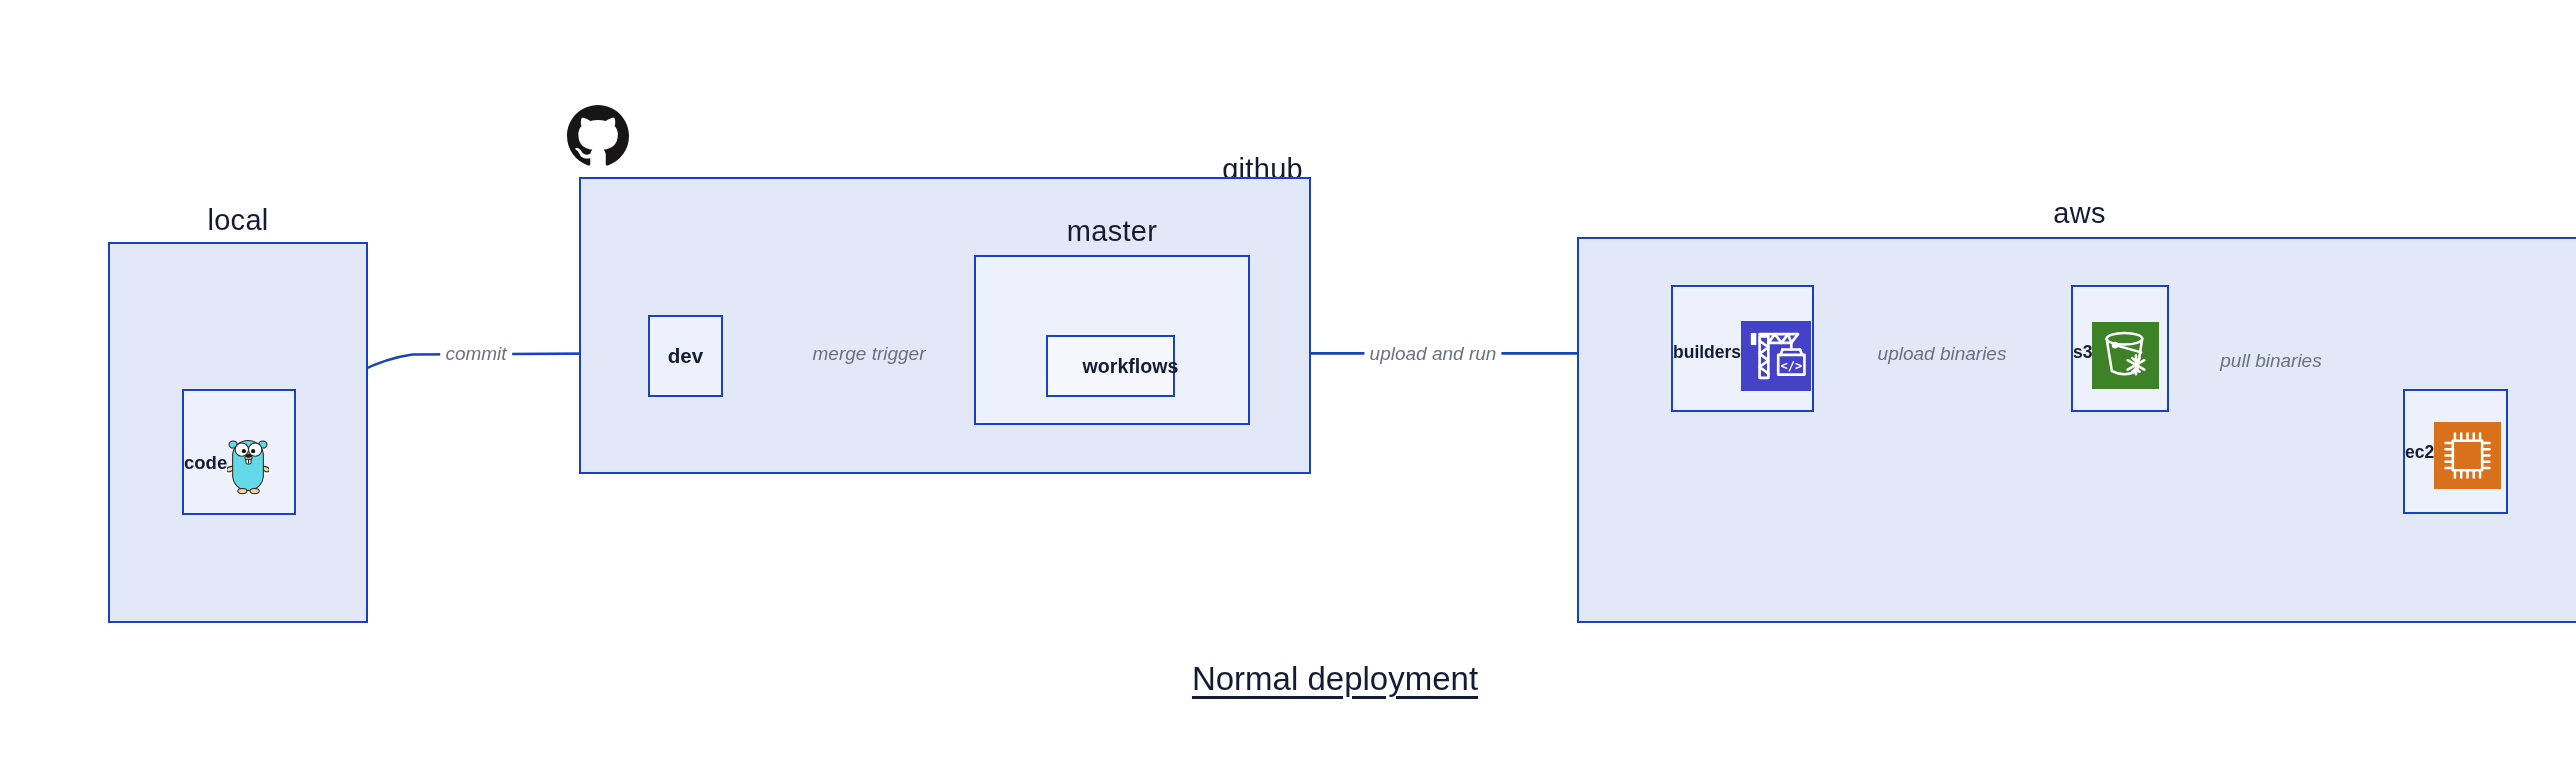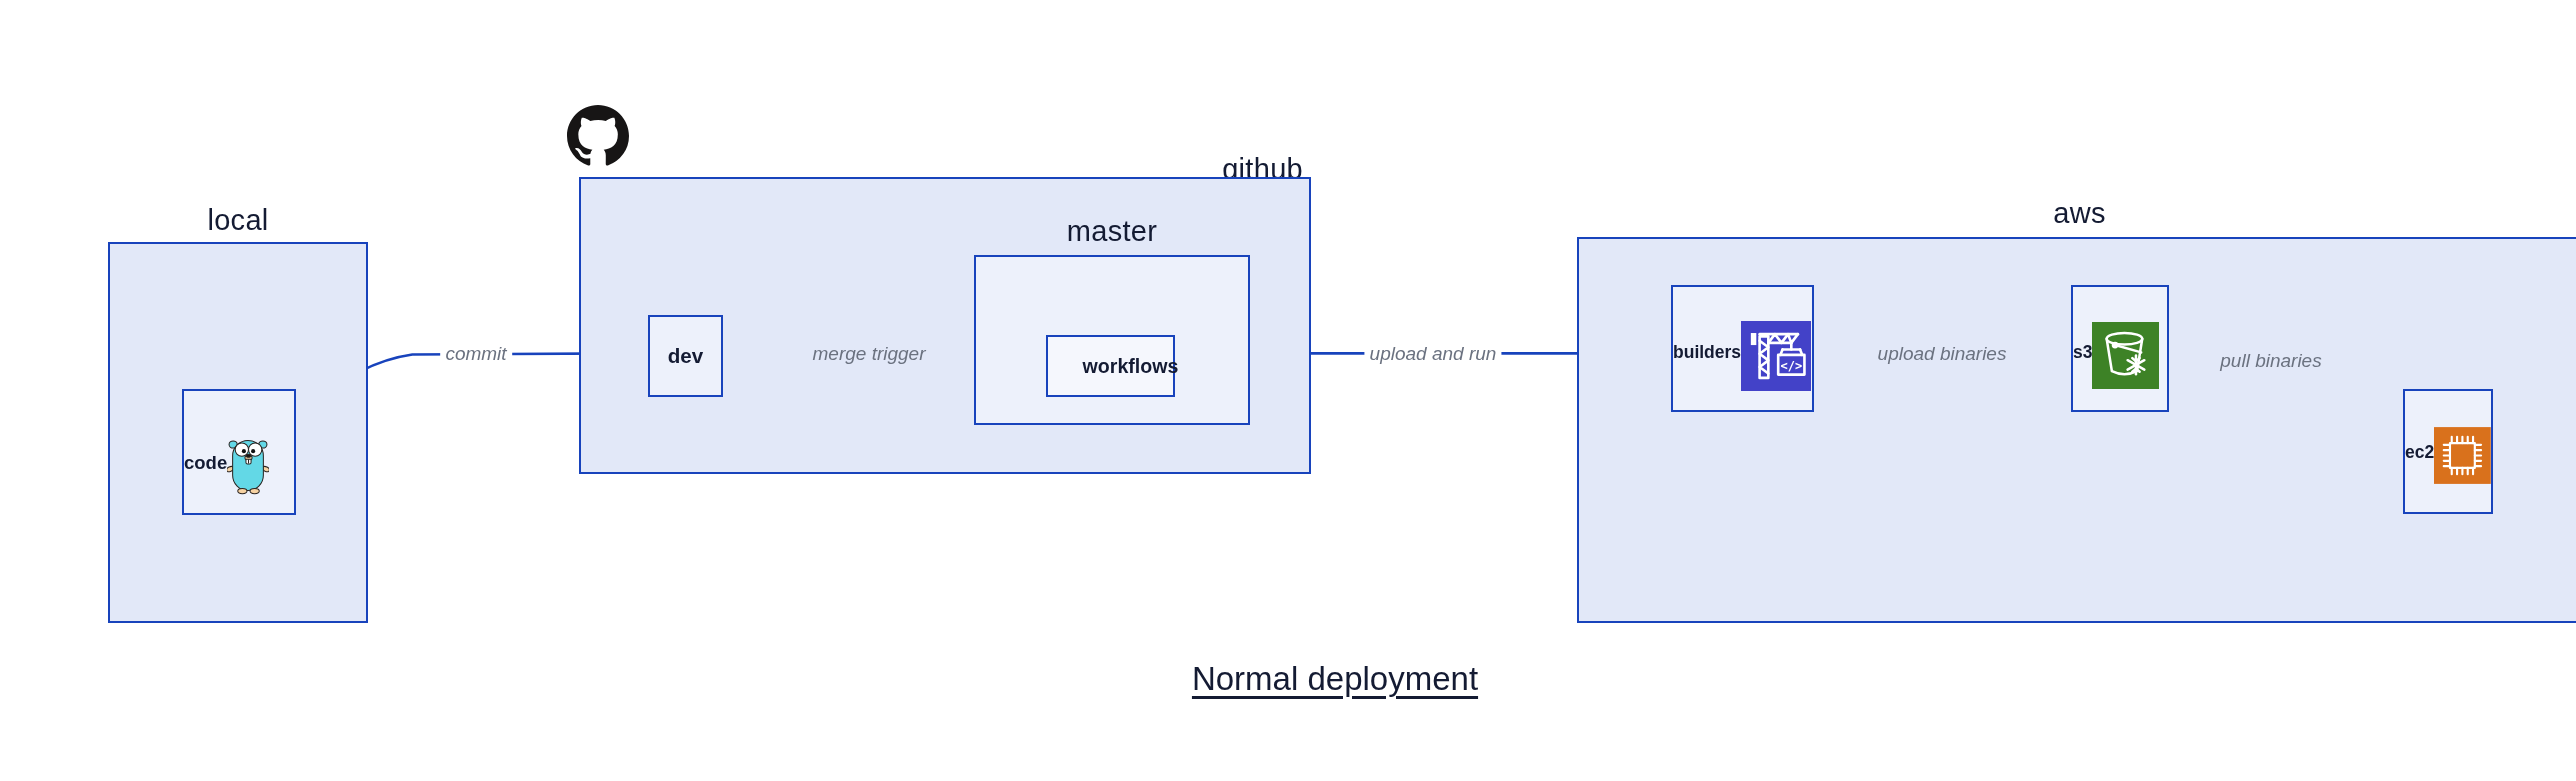--- a/index.html
+++ b/index.html
@@ -153,21 +153,21 @@
         <circle cx="22" cy="22" r="2" fill="#fff"></circle>
         <line x1="42" y1="32" x2="42" y2="50"></line>
         <line x1="34" y1="36.5" x2="50" y2="45.5"></line>
         <line x1="50" y1="36.5" x2="34" y2="45.5"></line>
         <path d="M38.5 34.5 L42 37.5 L45.5 34.5"></path>
         <path d="M38.5 47.5 L42 44.5 L45.5 47.5"></path>
       </g>
     </svg>
   </div>
 
-  <div class="gbox fill2 node" style="left:2403px;top:389px;width:90px;height:125px;padding-top:2px;">
+  <div class="gbox fill2 node" style="left:2403px;top:389px;width:105px;height:125px;padding-top:2px;">
     <div class="node-label" style="font-size:17.5px;">ec2</div>
     <svg width="67" height="67" viewBox="0 0 64 64" style="margin-top:6.2px;" class="icon-tile">
       <rect x="0" y="0" width="64" height="64" fill="var(--ec2_orange)"></rect>
       <g class="iw">
         <rect x="18" y="18" width="28" height="28"></rect>
         <line x1="20" y1="11" x2="20" y2="18"></line>
           <line x1="26" y1="11" x2="26" y2="18"></line>
         <line x1="32" y1="11" x2="32" y2="18"></line>
           <line x1="38" y1="11" x2="38" y2="18"></line>
         <line x1="44" y1="11" x2="44" y2="18"></line>

